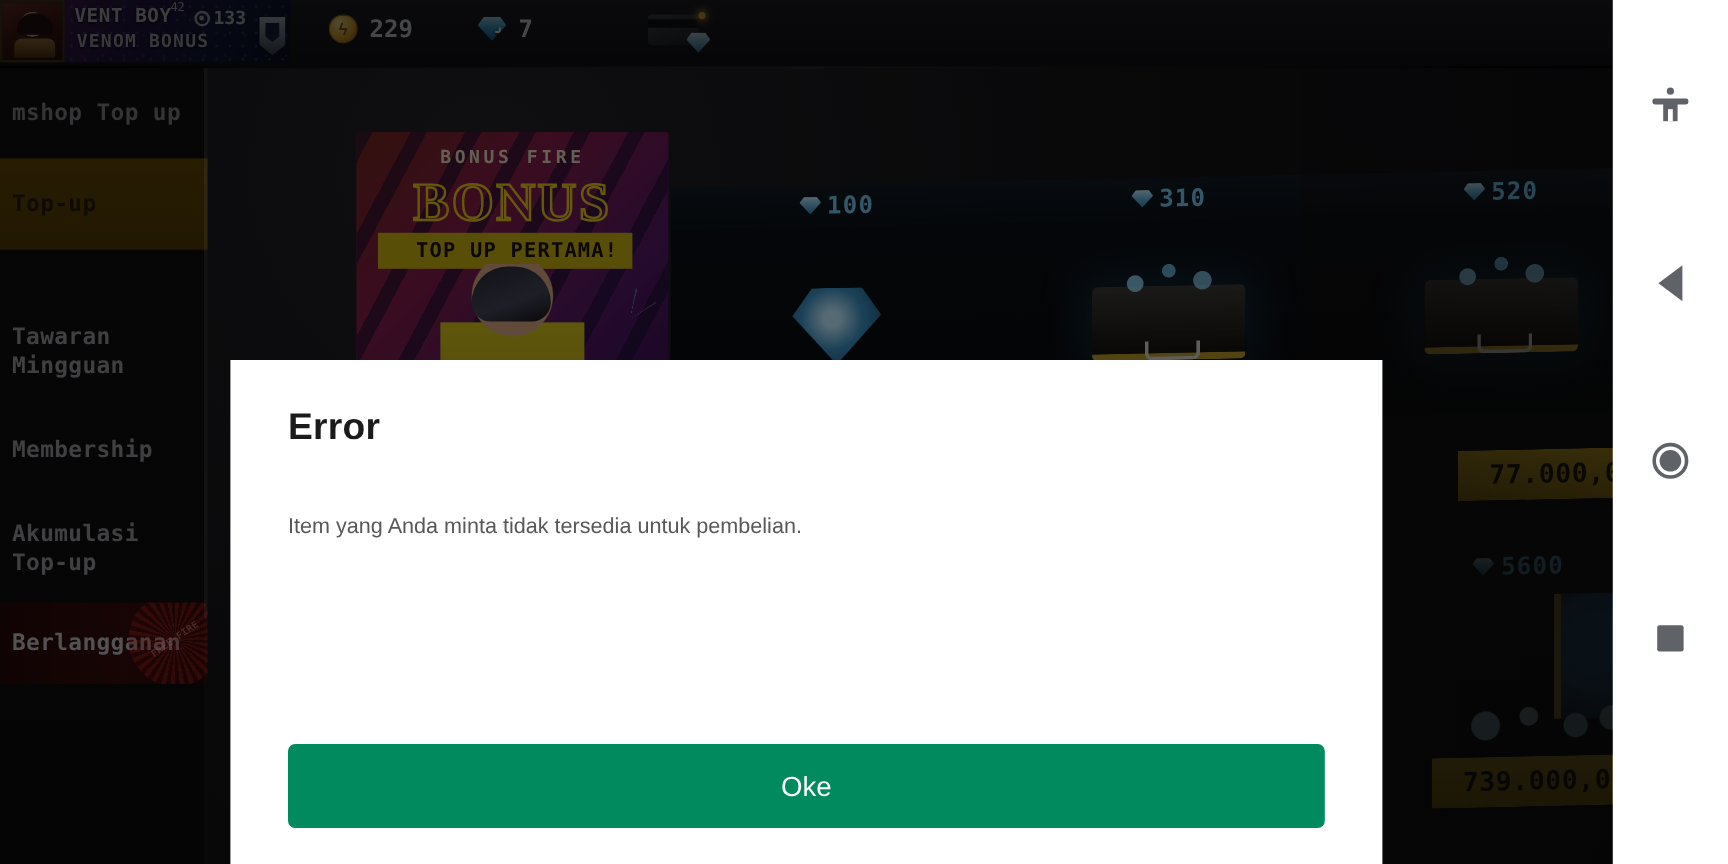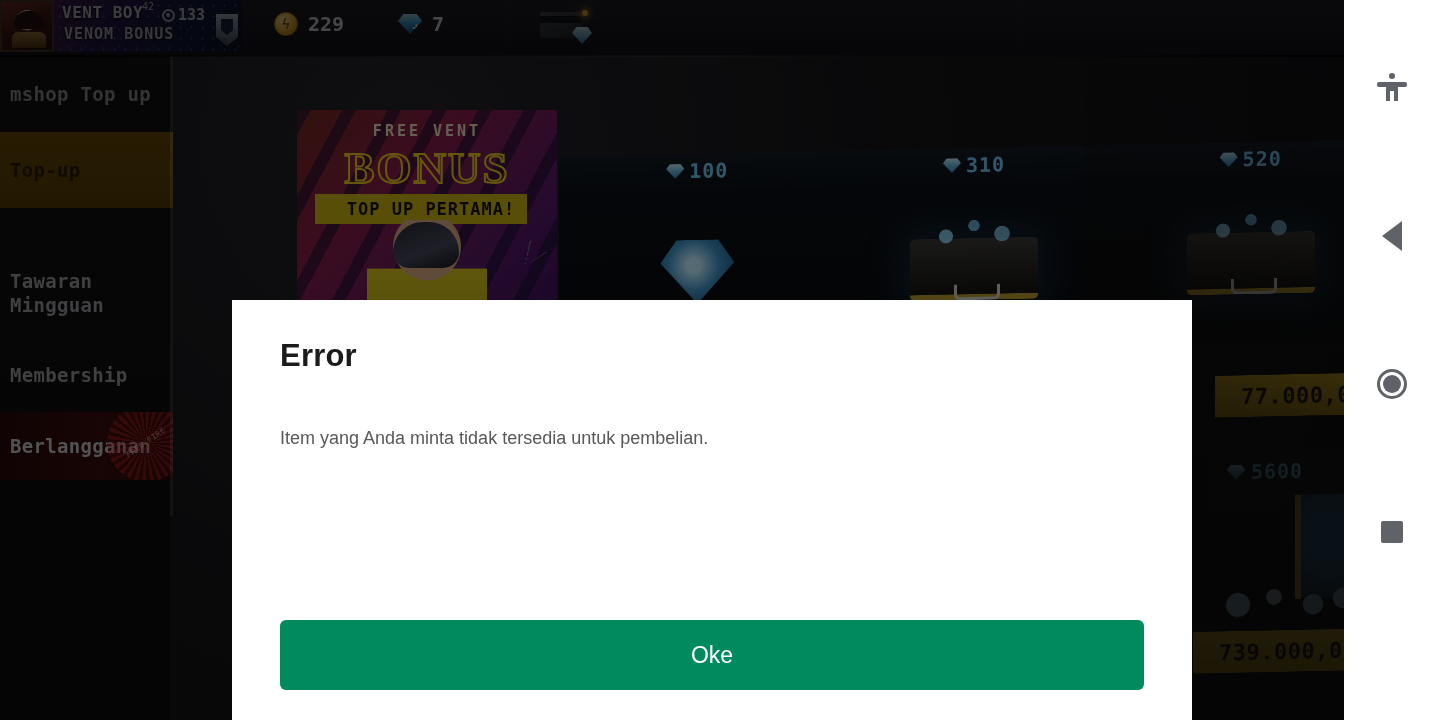--- a/index.html
+++ b/index.html
@@ -361,21 +361,21 @@
     pointer-events:none;
   }
 
   
   .scrim{
     position:absolute; inset:0; background:rgba(0,0,0,.42); z-index:20;
   }
   .dialog{
     position:absolute; left:192px; top:300px; width:960px; height:420px;
     background:#ffffff; z-index:21;
-    display:flex; flex-direction:column;margin-left:40px;
+    display:flex; flex-direction:column;
   }
   .dlg-title{
     margin:38px 0 0 48px;
     font-size:31px; font-weight:bold; color:#1b1b1b; letter-spacing:.2px;
   }
   .dlg-msg{
     margin:52px 48px 0 48px;
     font-size:18px; color:#585858; line-height:1.4;
   }
   .dlg-btn{
@@ -430,21 +430,21 @@
 </head>
 <body>
 
 <div id="app-area">
   <div class="bg-texture"></div>
 
   <div class="content">
 
     <div class="promo">
       <div class="stripes"></div>
-      <div class="ff">FREE VENT</div>
+      <div class="ff">BONUS FIRE</div>
       <div class="bonus">BONUS</div>
       <div class="ribbon">TOP UP PERTAMA!</div>
       <div class="hero"></div>
       <div class="snow"></div>
     </div>
 
     <div class="pack-row">
       <div class="pack-head">
         <div class="cell">
           <span class="hdia"></span>
@@ -537,20 +537,26 @@
     </div>
     <div class="sb-item sb-tawaran">
       <div>
         <span>Tawaran</span>
         <span>Mingguan</span>
       </div>
     </div>
     <div class="sb-item sb-member">
       <span>Membership</span>
     </div>
+    <div class="sb-item sb-akum">
+      <div>
+        <span>Akumulasi</span>
+        <span>Top-up</span>
+      </div>
+    </div>
     <div class="sb-item sb-berlang">
       <div class="ff-badge"></div>
       <span>Berlangganan</span>
     </div>
     <div class="sb-scroll">
       <div class="thumb"></div>
     </div>
   </div>
 
   <div class="scrim"></div>

